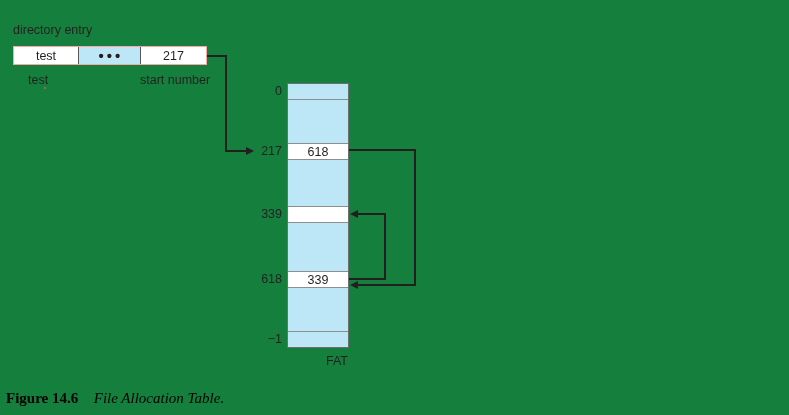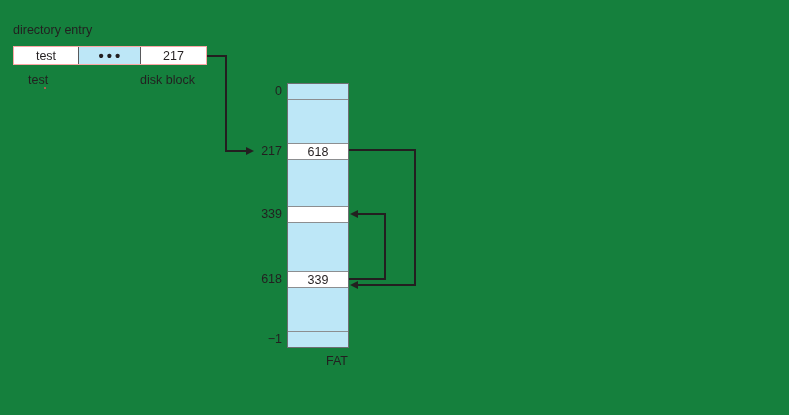--- a/index.html
+++ b/index.html
@@ -152,21 +152,21 @@
 
   <div id="dir-entry-box">
     <div class="dir-cell" id="dir-cell-name">test</div>
     <div class="dir-cell" id="dir-cell-ellipsis">•••</div>
     <div class="dir-cell" id="dir-cell-start">217</div>
   </div>
 
   <div class="lbl" style="left:28px; top:74px;">test</div>
   <div id="name-dot"></div>
 
-  <div class="lbl" style="left:140px; top:74px;">disk block</div>
+  <div class="lbl" style="left:140px; top:74px;">start number</div>
 
   <div class="ln h" style="left:207px; top:55px; width:20px;"></div>
   <div class="ln v" style="left:225px; top:55px; height:96px;"></div>
   <div class="ln h" style="left:225px; top:150px; width:22px;"></div>
   <div class="arrow-right" style="left:246px; top:146.5px;"></div>
 
   <div class="lbl right" style="left:232px; top:85px; width:50px;">0</div>
   <div class="lbl right" style="left:232px; top:145px; width:50px;">217</div>
   <div class="lbl right" style="left:232px; top:208px; width:50px;">339</div>
   <div class="lbl right" style="left:232px; top:273px; width:50px;">618</div>
@@ -191,14 +191,19 @@
   <div class="ln h" style="left:349px; top:149px; width:67px;"></div>
   <div class="ln v" style="left:414px; top:149px; height:137px;"></div>
   <div class="ln h" style="left:358px; top:284px; width:58px;"></div>
   <div class="arrow-left" style="left:350px; top:280.5px;"></div>
 
   <div class="ln h" style="left:349px; top:278px; width:37px;"></div>
   <div class="ln v" style="left:384px; top:213px; height:67px;"></div>
   <div class="ln h" style="left:358px; top:213px; width:28px;"></div>
   <div class="arrow-left" style="left:350px; top:209.5px;"></div>
 
+  <div id="caption">
+    <span id="caption-figno">Figure 14.6</span>
+    <span style="display:inline-block; width:8px;"></span>
+    <span id="caption-title">File Allocation Table.</span>
+  </div>
 
 </div>
 
 </body></html>

